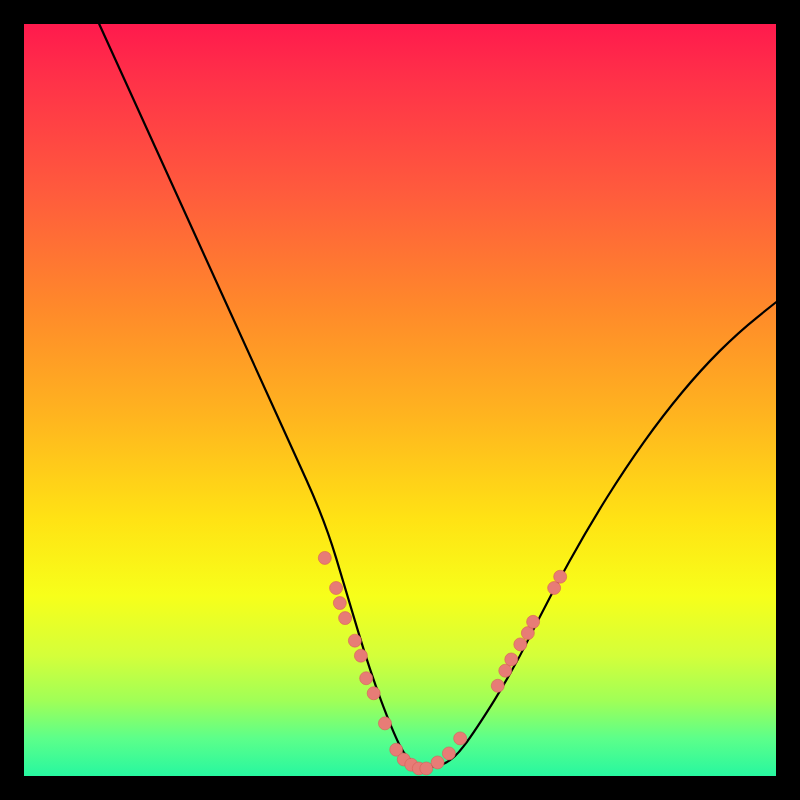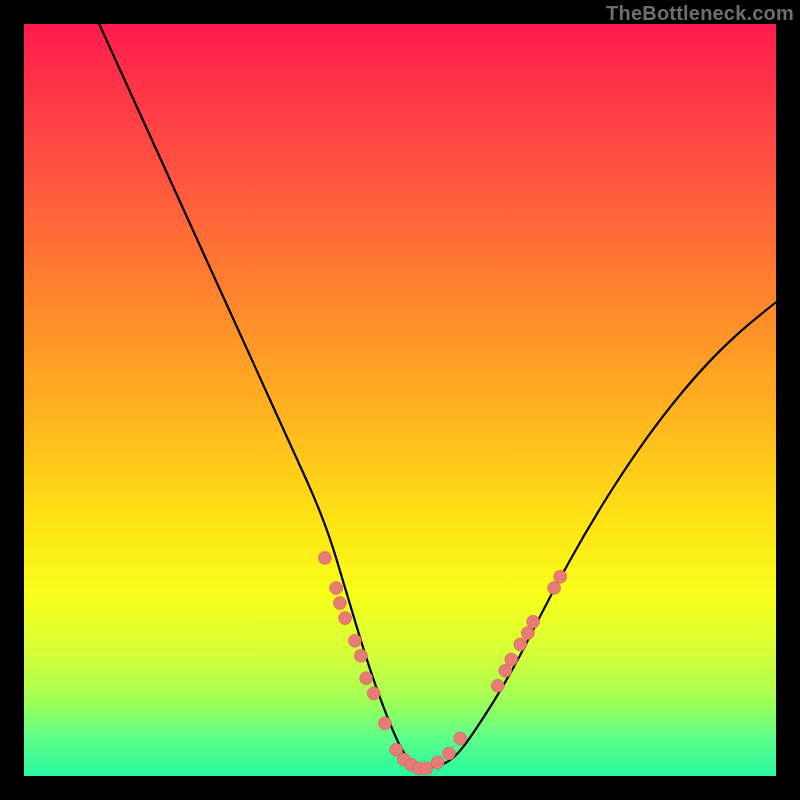--- a/index.html
+++ b/index.html
@@ -89,14 +89,13 @@
           <circle cx="481.28000000000003" cy="646.72" r="6.5" fill="#e77c76" stroke="#d85e57" stroke-width="0.6"></circle>
           <circle cx="487.296" cy="635.44" r="6.5" fill="#e77c76" stroke="#d85e57" stroke-width="0.6"></circle>
           <circle cx="496.32000000000005" cy="620.4" r="6.5" fill="#e77c76" stroke="#d85e57" stroke-width="0.6"></circle>
           <circle cx="503.84000000000003" cy="609.12" r="6.5" fill="#e77c76" stroke="#d85e57" stroke-width="0.6"></circle>
           <circle cx="509.10400000000004" cy="597.84" r="6.5" fill="#e77c76" stroke="#d85e57" stroke-width="0.6"></circle>
           <circle cx="530.16" cy="564" r="6.5" fill="#e77c76" stroke="#d85e57" stroke-width="0.6"></circle>
           <circle cx="536.1759999999999" cy="552.72" r="6.5" fill="#e77c76" stroke="#d85e57" stroke-width="0.6"></circle>
         </g>
     </svg>
   </div>
-  <div class="watermark">TheBottleneck.com</div>
 </div>
 
 </body></html>

